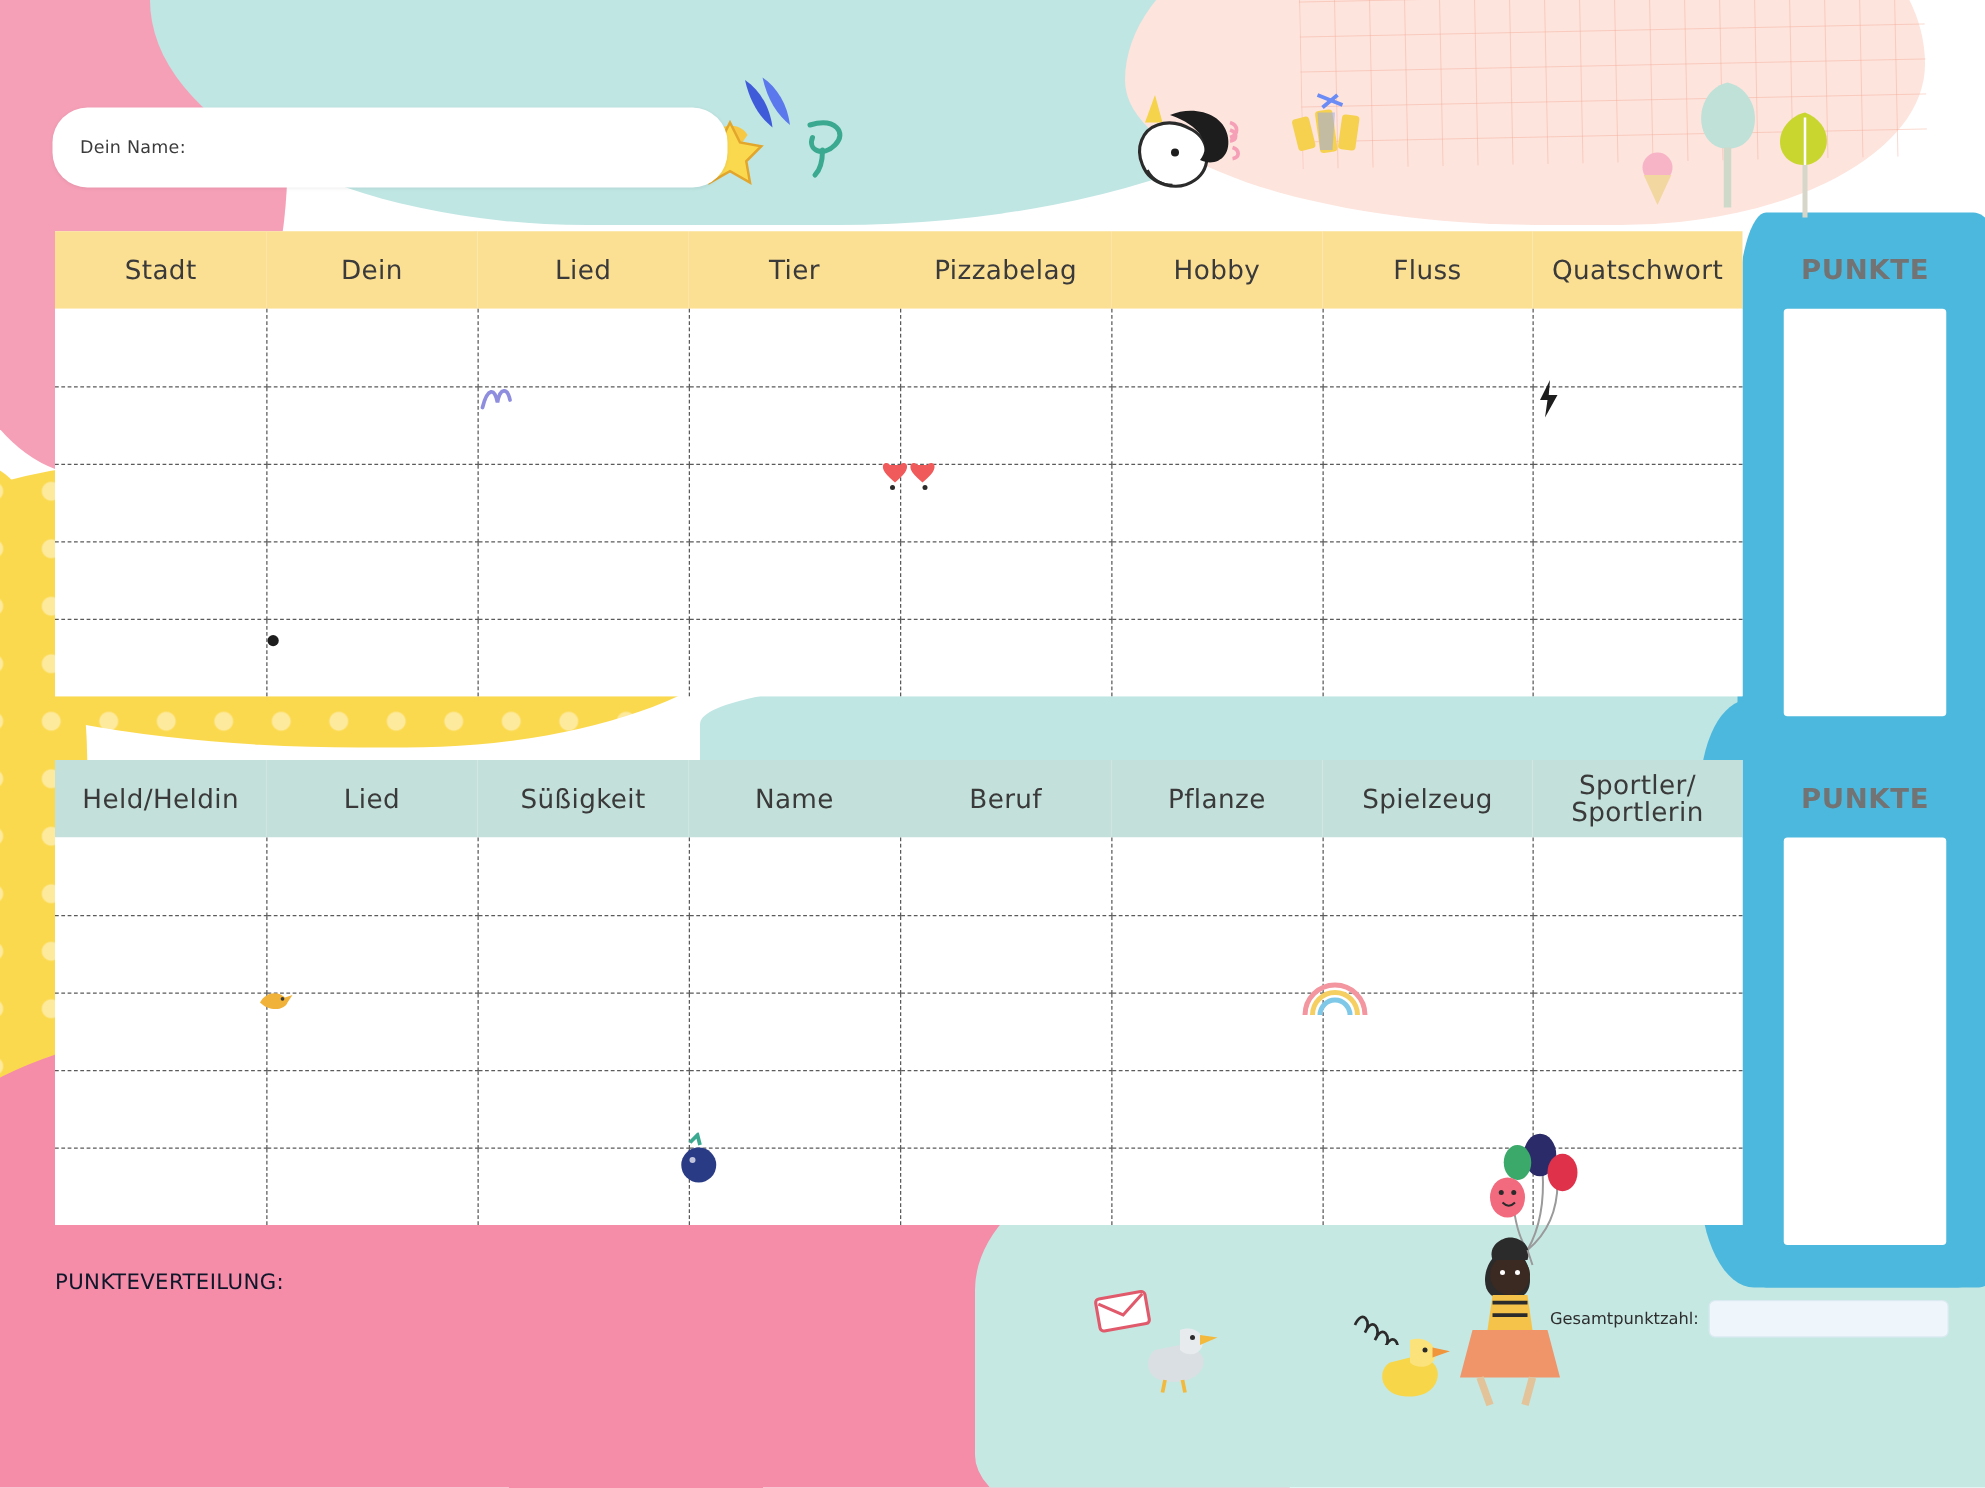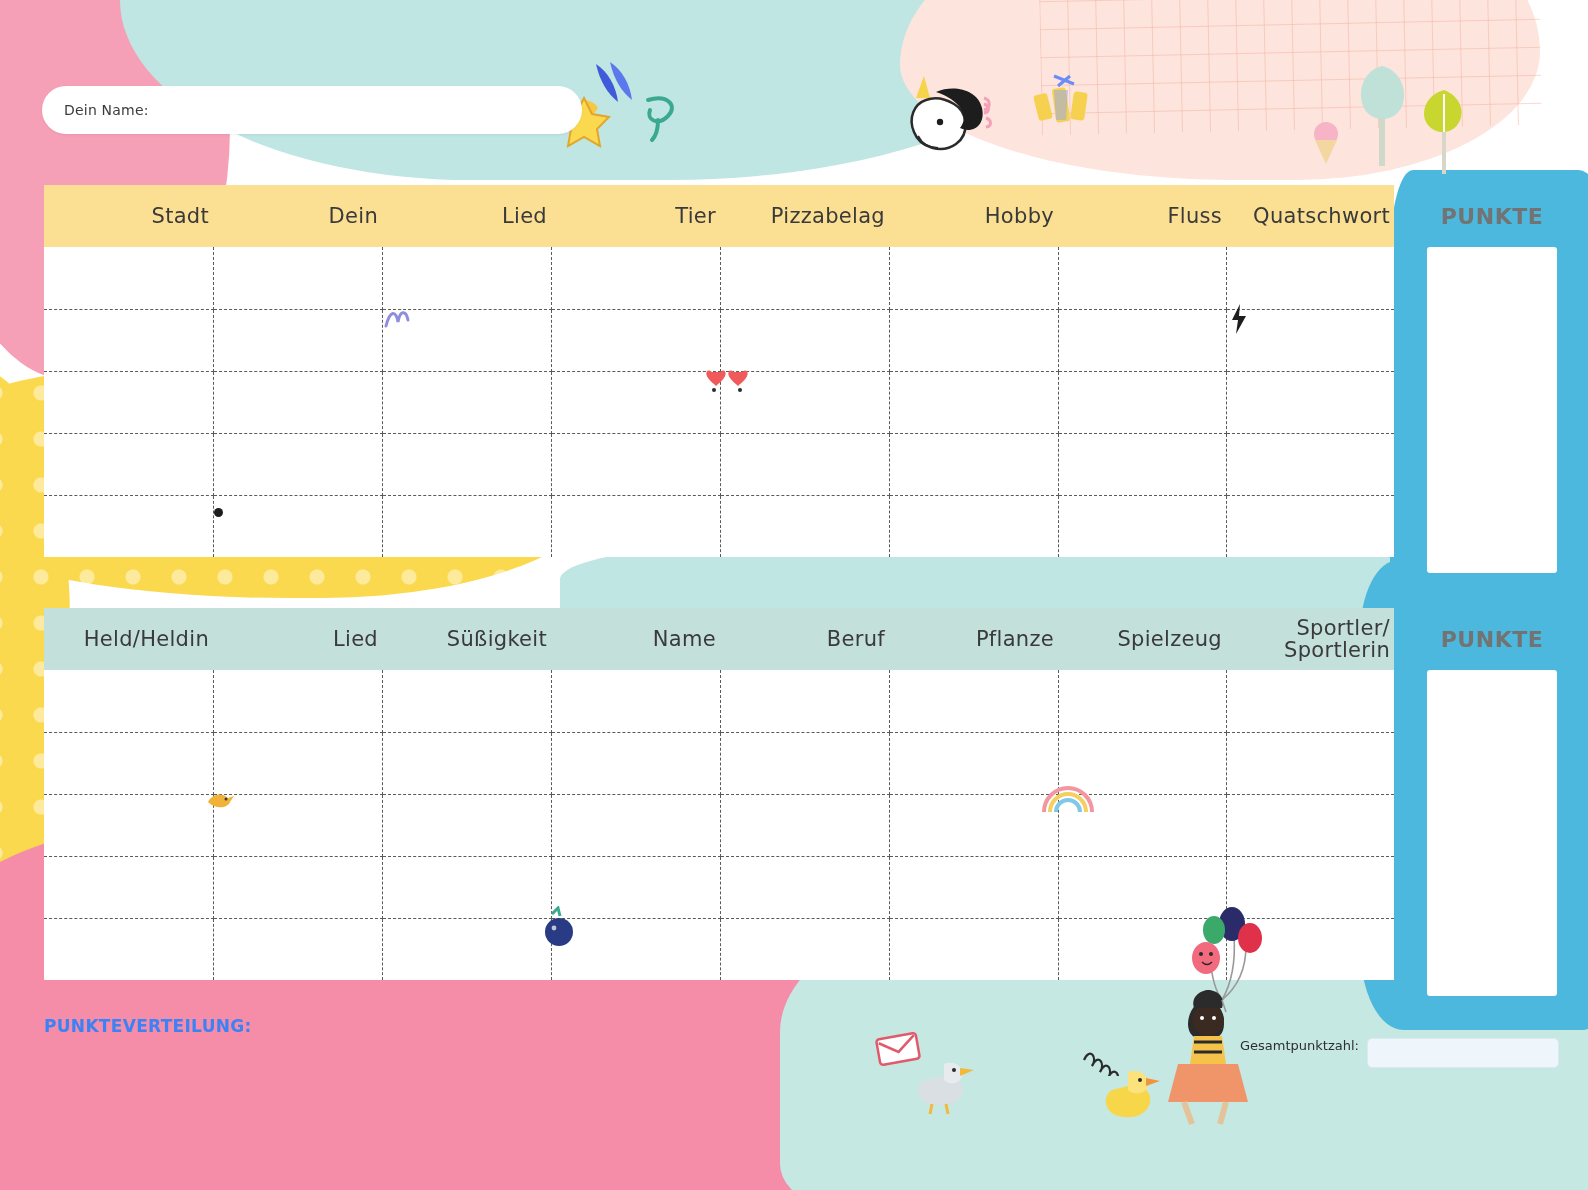--- a/index.html
+++ b/index.html
@@ -89,38 +89,38 @@
   .blob-mint-mid {
     position: absolute; left: 560px; top: 540px;
     width: 900px; height: 130px;
     background: #bfe6e3;
     border-radius: 30% 30% 20% 20%;
   }
 
   
   .name-field {
     position: absolute; left: 42px; top: 86px;
-    width: 540px; height: 48px;
+    width: 540px; height: 64px;
     background: #ffffff;
     border-radius: 28px;
     box-shadow: 0 1px 3px rgba(0,0,0,.06);
     display: flex; align-items: center;
   }
   .name-label {
     font-size: 14px; color: #3b3b3b; padding-left: 22px;
     letter-spacing: .2px;
     font-family: "DejaVu Sans", sans-serif;
   }
   .name-input {
     flex: 1; border: none; outline: none; background: transparent;
     font-size: 15px; padding: 0 14px 0 6px; color: #333;
     font-family: "DejaVu Sans", sans-serif;
   }
 
-  .table-wrap { position: absolute; text-align: right; }
+  .table-wrap { position: absolute; }
   table.grid {
     border-collapse: collapse;
     table-layout: fixed;
     background: #fff;
   }
   table.grid th {
     height: 62px;
     font-weight: 400;
     font-size: 21px;
     color: #3a3a3a;
@@ -166,35 +166,35 @@
     border-radius: 3px;
   }
 
   
   .footer {
     position: absolute; left: 44px; top: 1016px; width: 900px;
   }
   .footer h3 {
     margin: 0 0 16px 0;
     font-size: 17px;
-    font-weight: 700;
-    color: #3b82f6;
+    font-weight: 400;
+    color: #0f172a;
     letter-spacing: .3px;
   }
   .footer p {
     margin: 0 0 6px 0;
     font-size: 15px;
     color: #2b2b2b;
     letter-spacing: .1px;
   }
 
   .total-field {
     position: absolute; left: 1240px; top: 1038px;
     width: 290px; height: 34px;
-    display: flex; align-items: flex-start;
+    display: flex; align-items: center;
   }
   .total-label { font-size: 13px; color: #2e2e2e; white-space: nowrap; }
   .total-input {
     margin-left: 8px;
     flex: 1; height: 30px;
     background: #eef6fb;
     border: 1px solid #dbe9f1;
     border-radius: 5px;
     outline: none;
     font-size: 14px;

